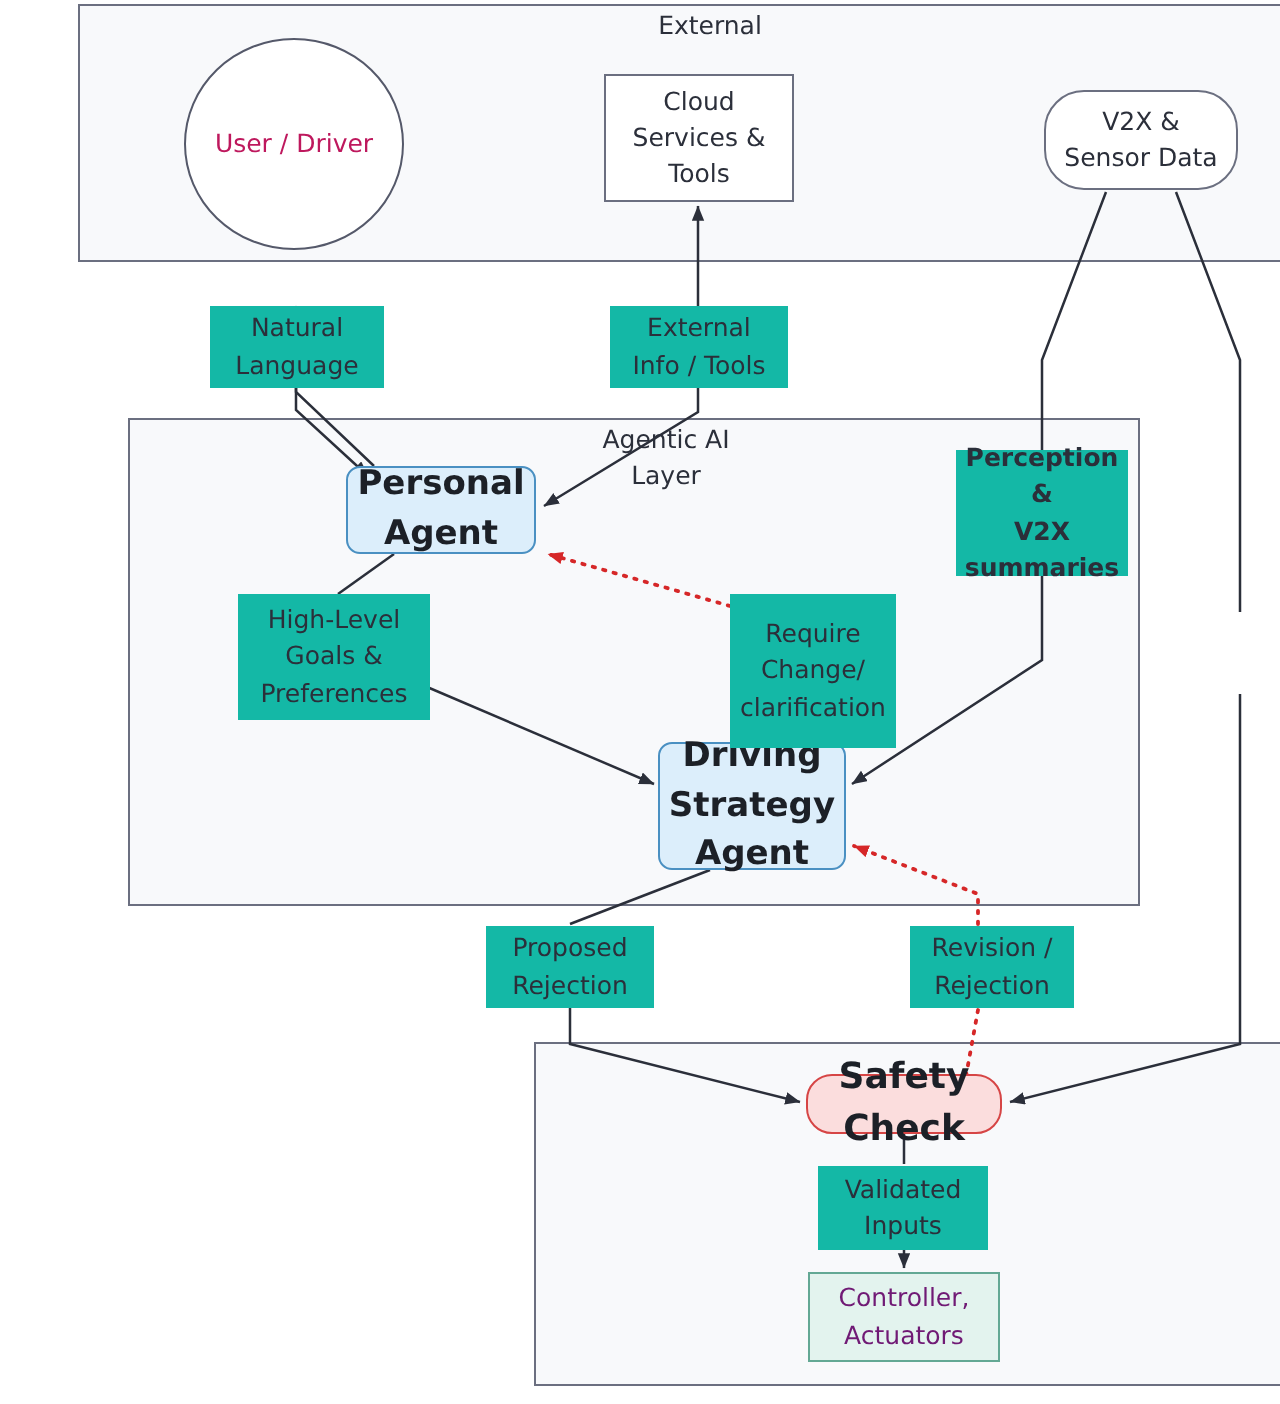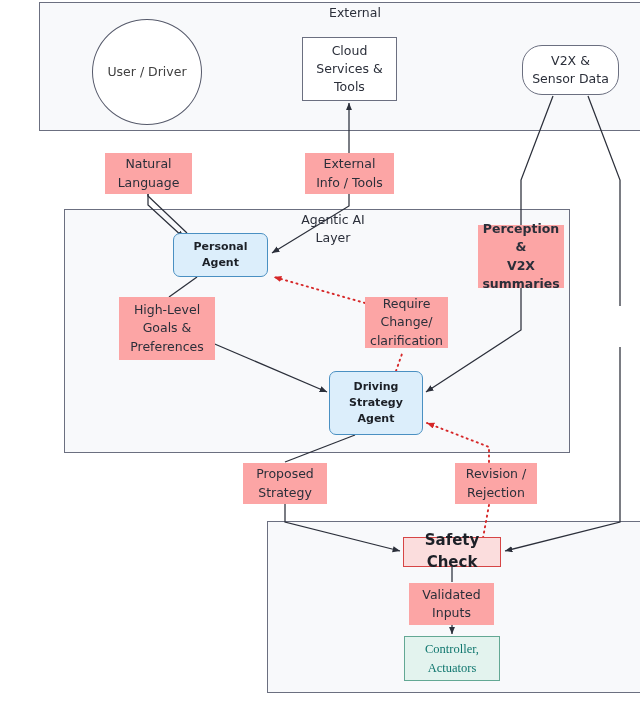--- a/index.html
+++ b/index.html
@@ -9,28 +9,28 @@
   svg#wires{position:absolute;left:0;top:0;width:640px;height:702px;}
 
   .container{position:absolute;background:#f8f9fb;border:1.3px solid #6b6f80;box-sizing:border-box;}
   .container-title{position:absolute;font-size:12.5px;color:#2b2f3a;text-align:center;
                    white-space:pre-line;line-height:1.45;}
 
   .node{position:absolute;box-sizing:border-box;display:flex;align-items:center;
         justify-content:center;text-align:center;line-height:1.45;white-space:pre-line;}
 
   .plain-box{background:#ffffff;border:1.3px solid #6b6f80;font-size:12.5px;color:#2b2f3a;}
-  .ellipse{background:#ffffff;border:1.3px solid #55596a;border-radius:50%;font-size:12.5px;color:#404040;}
+  .ellipse{background:#ffffff;border:1.3px solid #55596a;border-radius:50%;font-size:12.5px;color:#be185d;}
   .agent-box{background:#dceefb;border:1.6px solid #4a90c2;border-radius:7px;
-             font-size:11px;font-weight:bold;color:#1c2027;}
-  .safety-box{background:#fbdddd;border:1.6px solid #d64545;border-radius:0;
-              font-size:15px;font-weight:bold;color:#1c2027;}
-  .ctrl-box{background:#e3f3ee;border:1.4px solid #63a894;font-size:12.5px;color:#0f766e;font-family:Liberation Serif, serif;}
+             font-size:17px;font-weight:bold;color:#1c2027;}
+  .safety-box{background:#fbdddd;border:1.6px solid #d64545;border-radius:13px;
+              font-size:18px;font-weight:bold;color:#1c2027;}
+  .ctrl-box{background:#e3f3ee;border:1.4px solid #63a894;font-size:12.5px;color:#701a75;}
 
-  .edge-label{position:absolute;background:#fca5a5;color:#2b2f3a;font-size:12.5px;
+  .edge-label{position:absolute;background:#14b8a6;color:#2b2f3a;font-size:12.5px;
               text-align:center;line-height:1.48;white-space:pre-line;
               display:flex;align-items:center;justify-content:center;box-sizing:border-box;}
 </style>
 </head>
 <body>
 
 <div id="stage">
 
   <div class="container" style="left:2px;top:2px;width:633px;height:129px;"></div>
   <div class="container-title" style="left:238px;top:4px;width:160px;">External</div>
@@ -114,26 +114,26 @@
 
   <div class="edge-label" style="left:441px;top:225px;width:86px;height:63px;font-weight:bold;">Perception &amp;
 V2X
 summaries</div>
 
 
   <div class="edge-label" style="left:82px;top:297px;width:96px;height:63px;">High-Level
 Goals &amp;
 Preferences</div>
 
-  <div class="edge-label" style="left:328px;top:297px;width:83px;height:51px;">Require
+  <div class="edge-label" style="left:328px;top:297px;width:83px;height:77px;">Require
 Change/
 clarification</div>
 
   <div class="edge-label" style="left:206px;top:463px;width:84px;height:41px;">Proposed
-Strategy</div>
+Rejection</div>
 
   <div class="edge-label" style="left:418px;top:463px;width:82px;height:41px;">Revision /
 Rejection</div>
 
   <div class="edge-label" style="left:372px;top:583px;width:85px;height:42px;">Validated
 Inputs</div>
 
 </div>
 
 </body></html>

